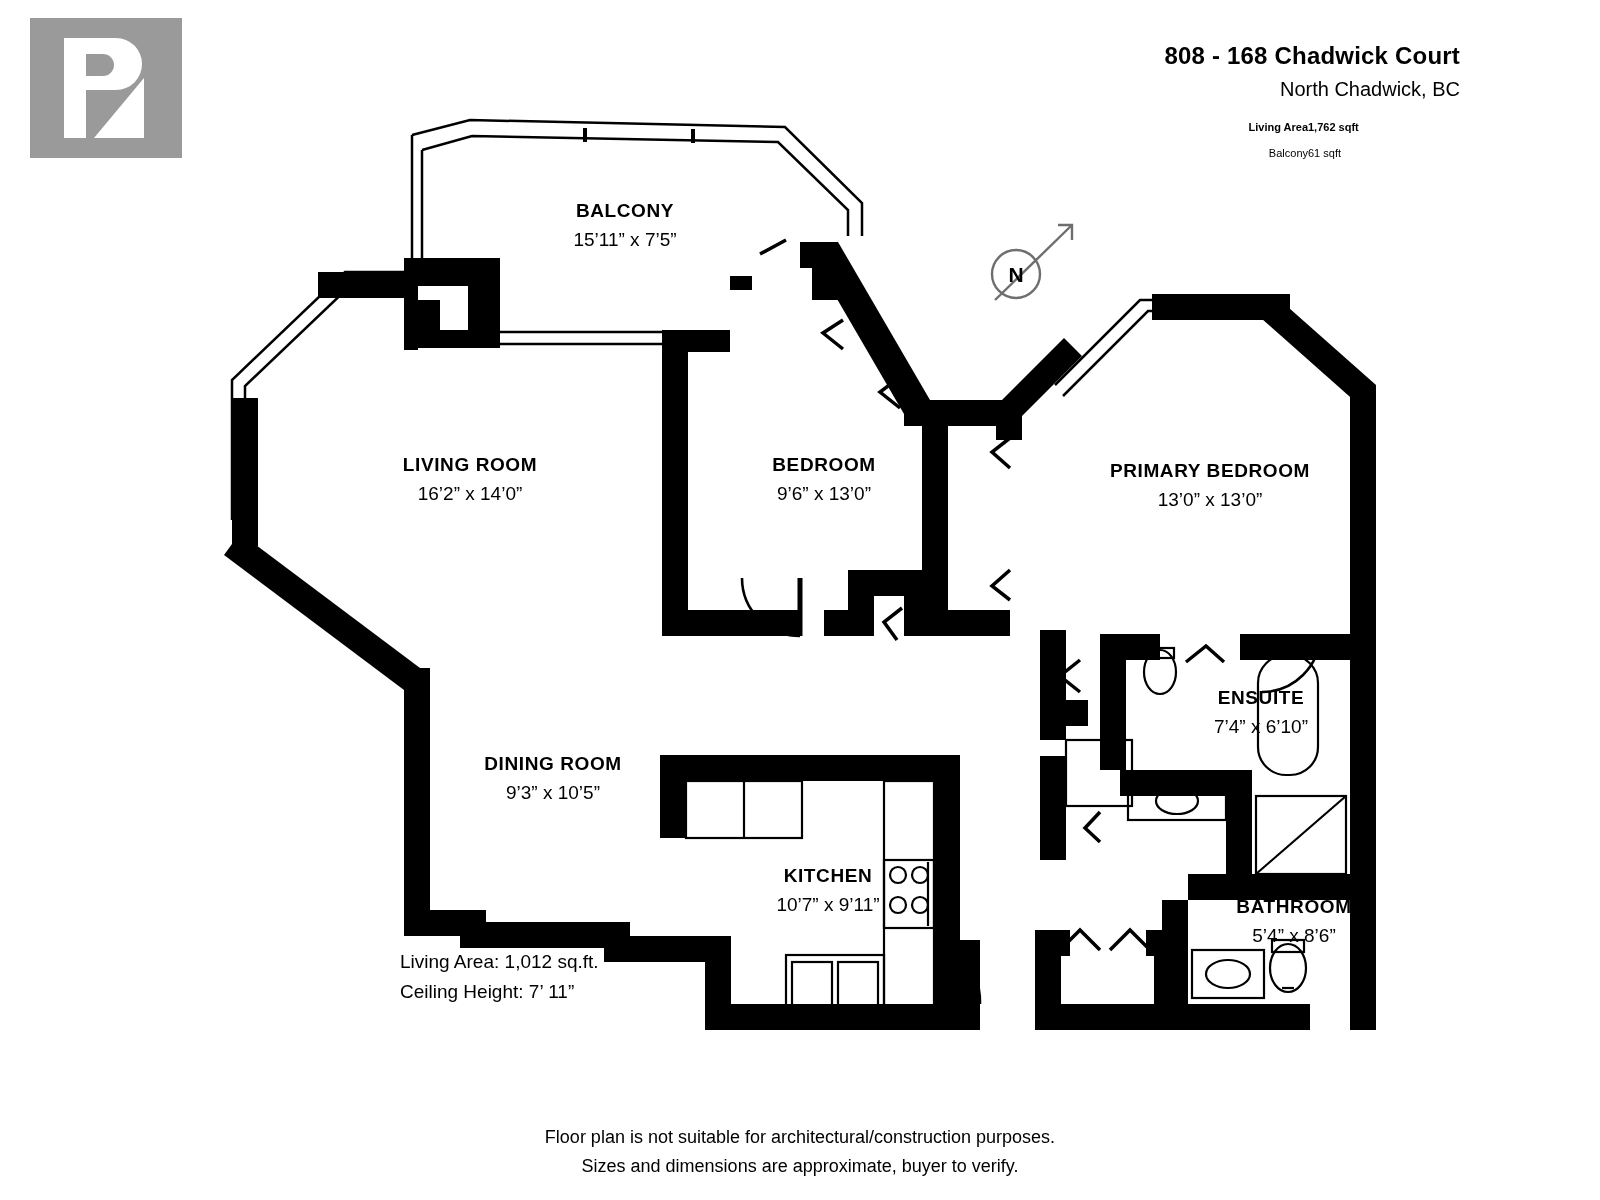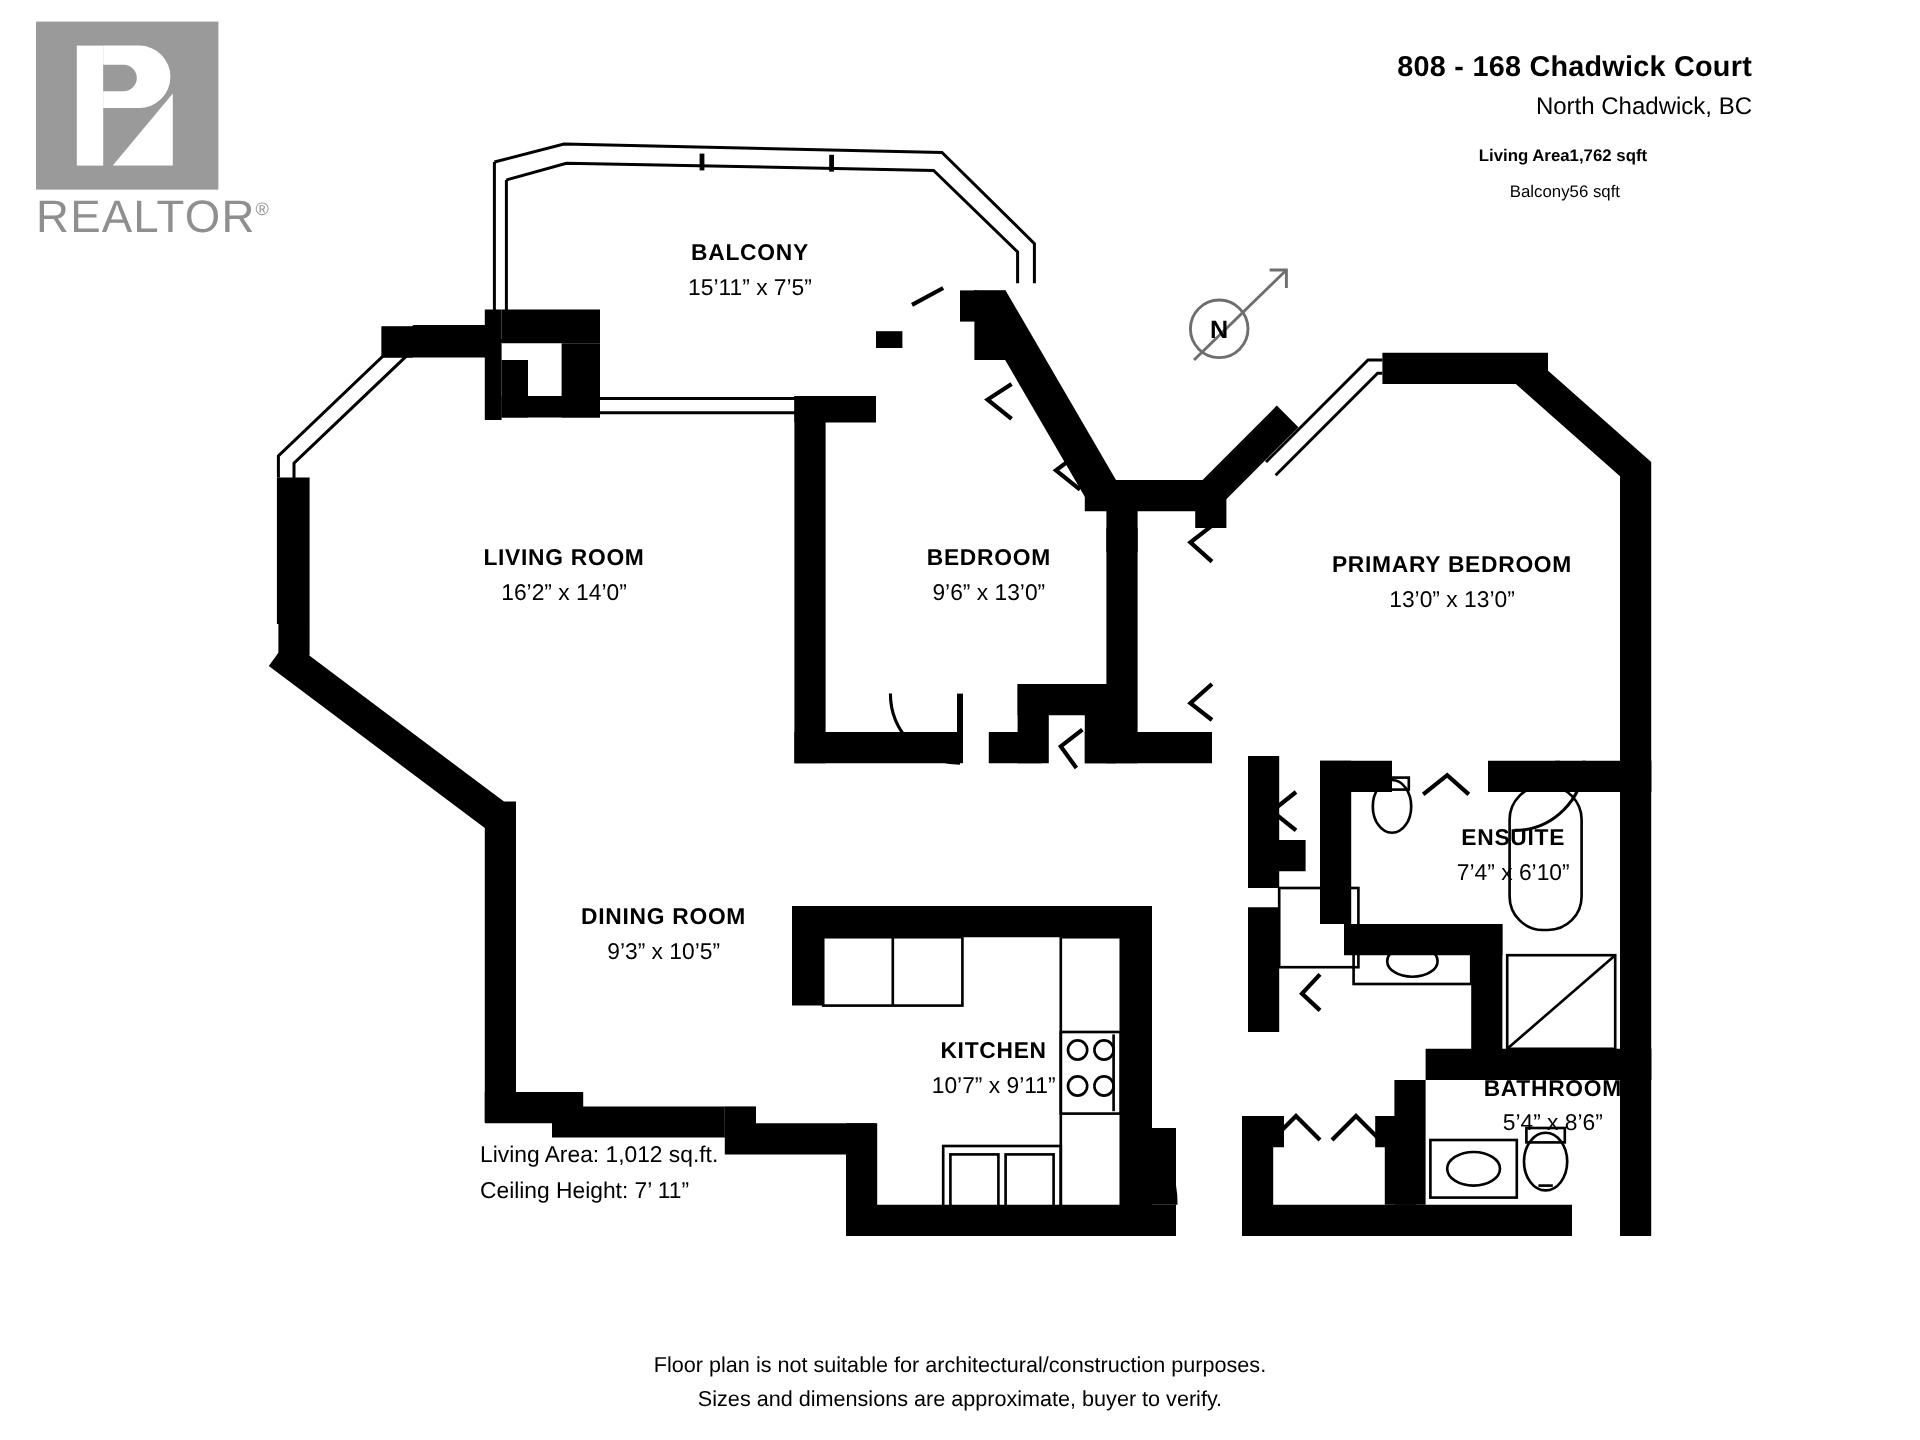--- a/index.html
+++ b/index.html
@@ -24,21 +24,21 @@
   .logo-mark .leg { position:absolute; left:64px; top:60px; width:0; height:0;
                     border-left:50px solid transparent; border-bottom:60px solid #ffffff; }
   .logo-text { font-size:38px; letter-spacing:1px; color:#8f8f8f; font-weight:400; margin-top:2px; position:relative; }
   .logo-text .reg { font-size:15px; vertical-align:super; }
 
   
   .header { position:absolute; right:140px; top:42px; width:340px; text-align:right; }
   .addr1 { font-size:24px; font-weight:bold; letter-spacing:.2px; }
   .addr2 { font-size:20px; margin-top:8px; }
   .stats { margin-top:20px; }
-  .stat-row { display:flex; margin-bottom:14px; font-size:14px; }
+  .stat-row { display:flex; margin-bottom:14px; font-size:11px; }
   .stat-row .k { width:188px; }
   .stat-row.bold .k, .stat-row.bold .v { font-weight:bold; }
 
   
   #plan { position:absolute; left:0; top:0; }
 
   .rmname { font-weight:bold; font-size:19px; letter-spacing:.6px; text-anchor:middle; }
   .rmdim  { font-size:19px; text-anchor:middle; }
   .note   { font-size:19px; }
   .foot   { font-size:18px; text-anchor:middle; }
@@ -51,34 +51,33 @@
 
 <div class="page">
 
   <div class="logo">
     <div class="logo-mark">
       <div class="bar"></div>
       <div class="bowl"></div>
       <div class="bowl-in"></div>
       <div class="leg"></div>
     </div>
-    <div class="logo-text"><span>REALTOR</span><span class="reg">®</span></div>
   </div>
 
   <div class="header">
     <div class="addr1">808 - 168 Chadwick Court</div>
     <div class="addr2">North Chadwick, BC</div>
     <div class="stats">
       <div class="stat-row bold">
         <div class="k">Living Area</div>
         <div class="v">1,762 sqft</div>
       </div>
       <div class="stat-row">
         <div class="k">Balcony</div>
-        <div class="v">56 sqft</div>
+        <div class="v">61 sqft</div>
       </div>
     </div>
   </div>
 
   <svg id="plan" width="1600" height="1200" viewBox="0 0 1600 1200">
 
     <g fill="none" stroke="#000" stroke-width="2.5">
       <polyline points="412,135 470,120 785,127 862,203 862,236"></polyline>
       <polyline points="422,150 472,136 778,142 848,210 848,236"></polyline>
       <polyline points="412,135 412,272"></polyline>

